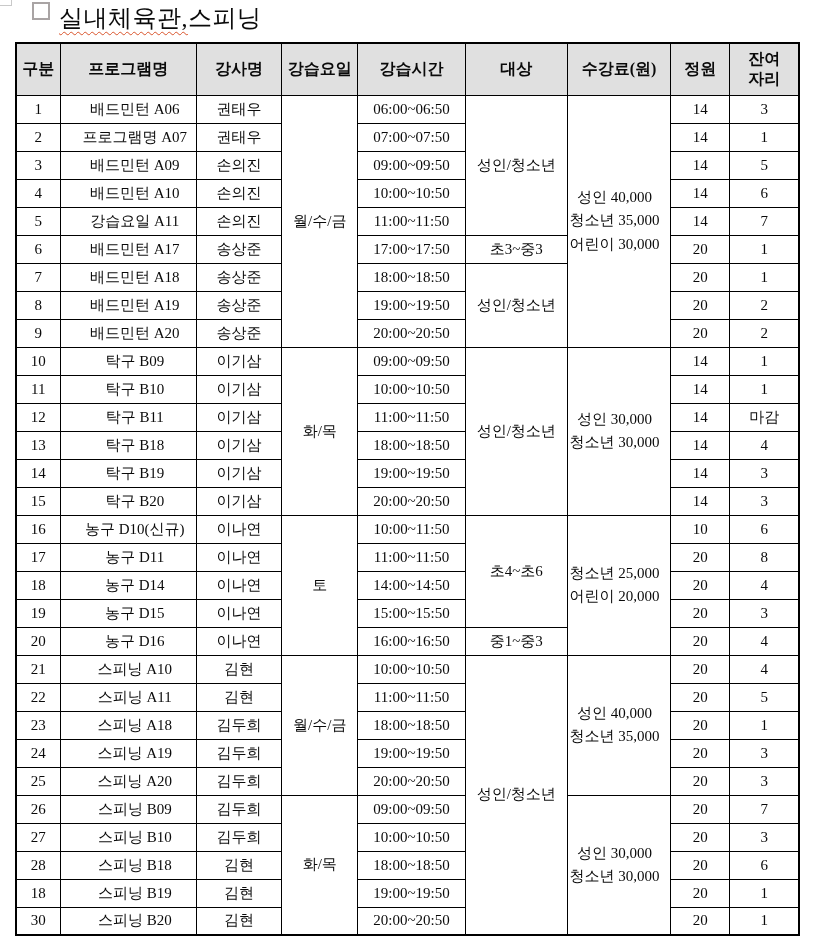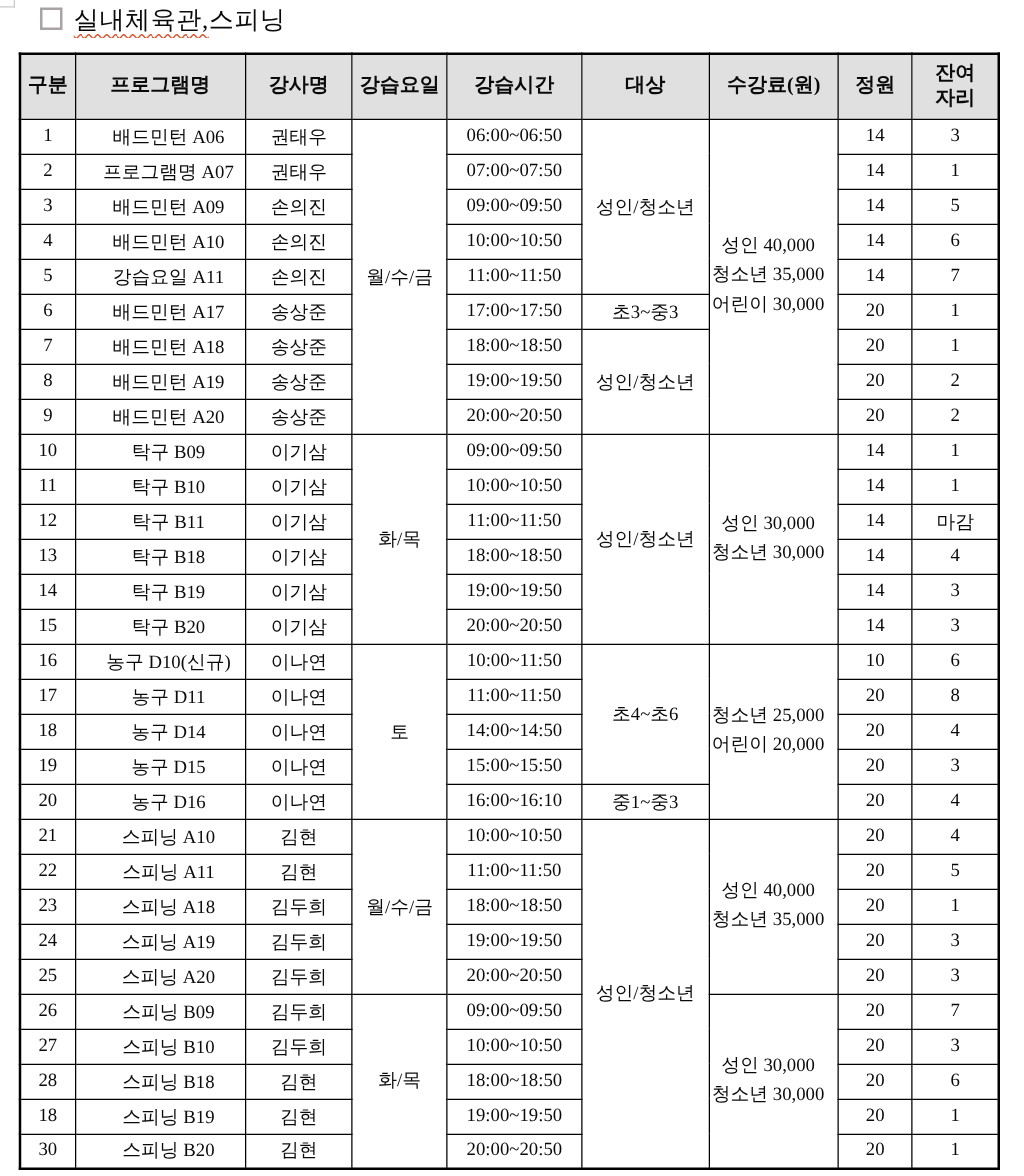--- a/index.html
+++ b/index.html
@@ -12,22 +12,22 @@
 
   
   .corner-fragment {
     position:absolute; left:0; top:0; width:11px; height:5px;
     border-right:1px solid #c9c9c9; border-bottom:1px solid #c9c9c9;
   }
 
   
   .title-row {
     position:absolute; left:32px; top:2px; height:26px;
-    display:flex; align-items:center;
-    font-size:20px; letter-spacing:0.5px; white-space:nowrap;
+    display:flex; align-items:flex-start;
+    font-size:24px; letter-spacing:0.5px; white-space:nowrap;
   }
   .checkbox {
     display:inline-block; width:14px; height:14px;
     border:2px solid var(--checkbox_border,#a9a4a4);
     background:#fff; margin-right:9px; flex:0 0 auto;
   }
   .title-underlined {
     text-decoration-line:underline;
     text-decoration-style:wavy;
     text-decoration-color:var(--underline,#d9542b);
@@ -264,21 +264,21 @@
         <td class="c-prog">농구 D15</td>
         <td>이나연</td>
         <td>15:00~15:50</td>
         <td>20</td>
         <td>3</td>
       </tr>
       <tr>
         <td>20</td>
         <td class="c-prog">농구 D16</td>
         <td>이나연</td>
-        <td>16:00~16:10</td>
+        <td>16:00~16:50</td>
         <td>중1~중3</td>
         <td>20</td>
         <td>4</td>
       </tr>
       <tr>
         <td>21</td>
         <td class="c-prog">스피닝 A10</td>
         <td>김현</td>
         <td rowspan="5">월/수/금</td>
         <td>10:00~10:50</td>

